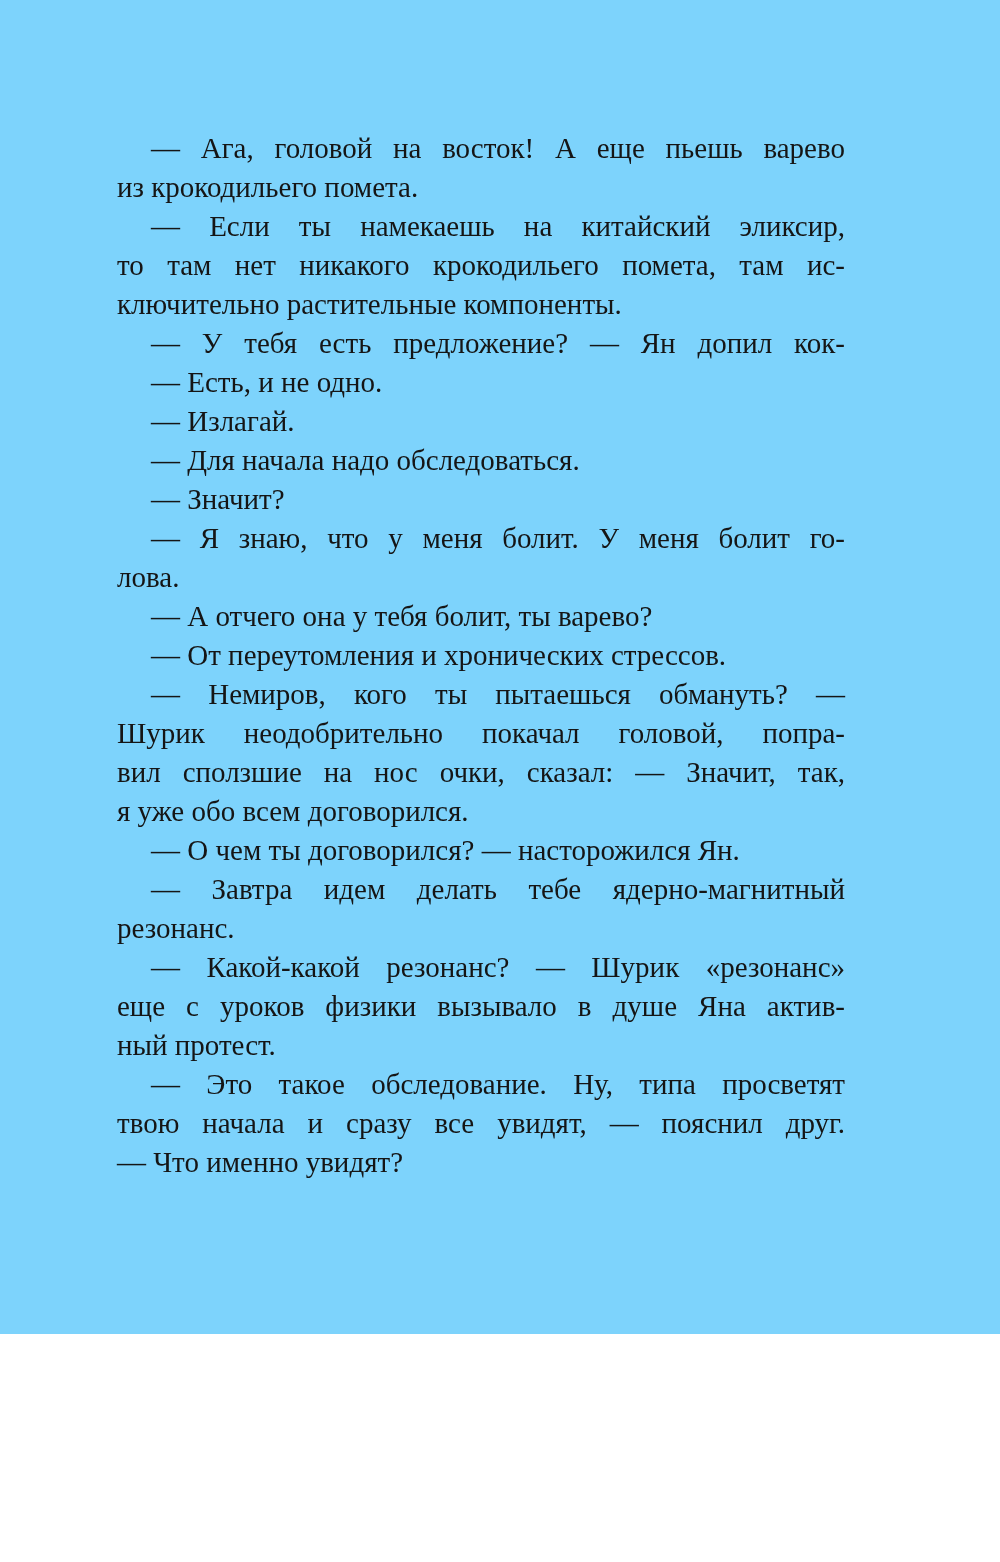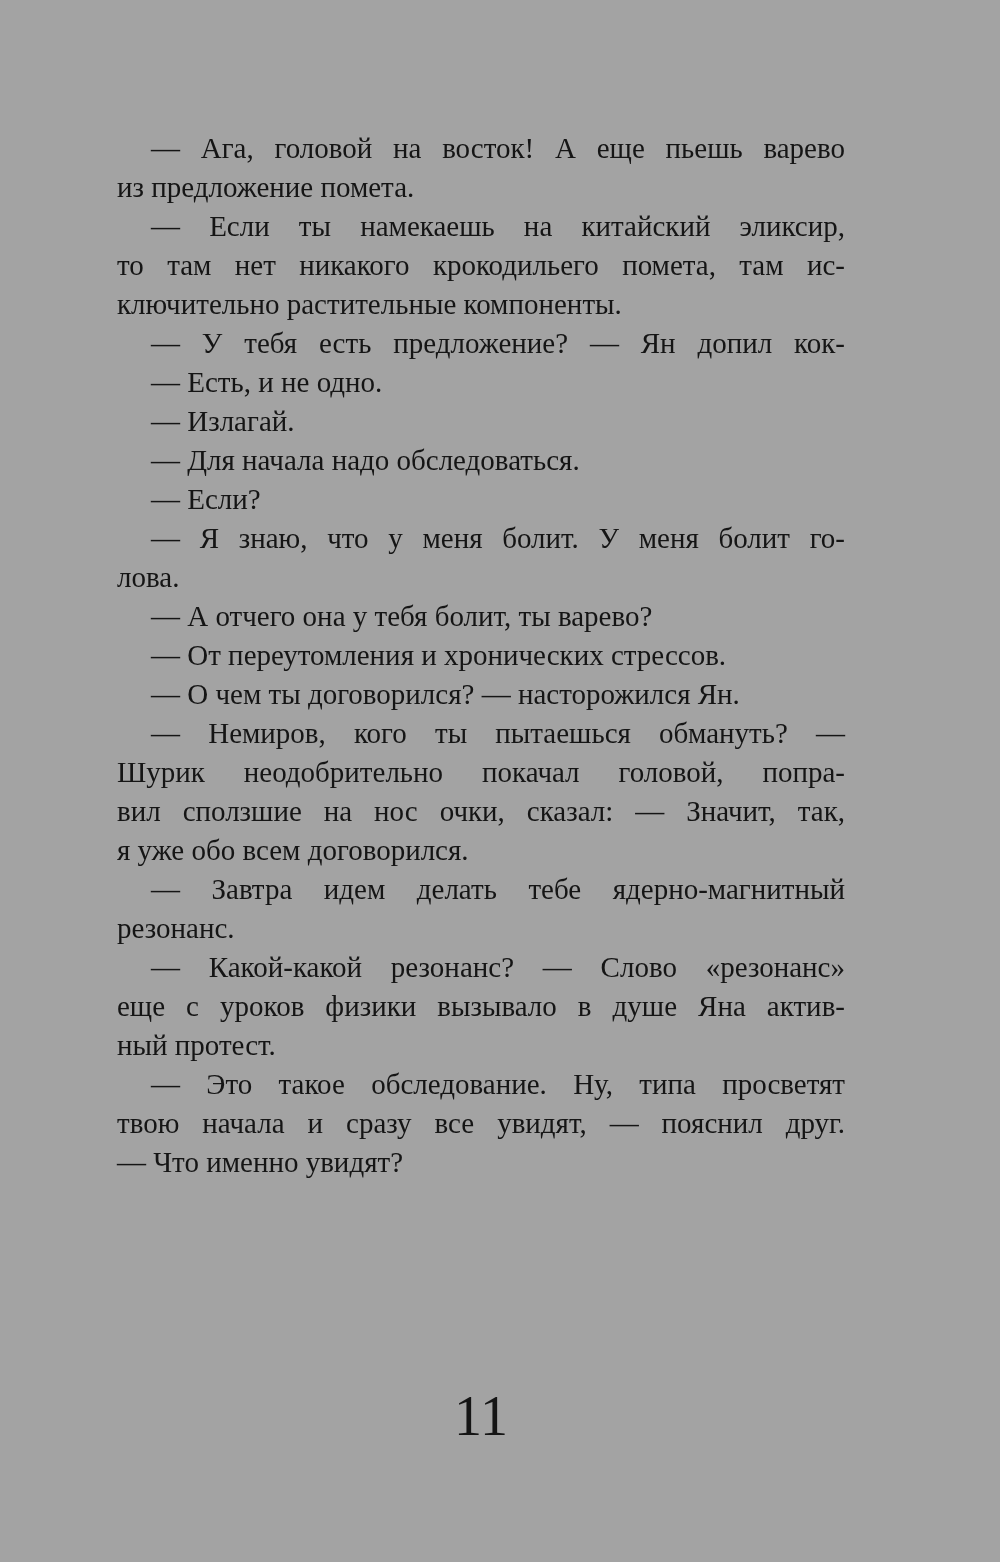--- a/index.html
+++ b/index.html
@@ -3,22 +3,22 @@
 <meta charset="utf-8">
 <style>
   html, body {
     margin: 0;
     padding: 0;
     background: #ffffff;
   }
   .page {
     position: relative;
     width: 1000px;
-    height: 1562px;
-    background: #a3a3a3;
+    height: 1334px;
+    background: #7dd3fc;
     font-family: "Liberation Serif", "DejaVu Serif", serif;
     color: #151515;
     overflow: hidden;
   }
   .text-block {
     position: absolute;
     left: 117px;
     top: 129px;
     width: 728px;
     font-size: 29px;
@@ -51,67 +51,67 @@
     color: #151515;
   }
 </style>
 </head>
 <body>
 
 <div class="page">
   <div class="text-block">
       <p class="paragraph">
         <span class="line first">— Ага, головой на восток! А еще пьешь варево</span>
-        <span class="line last">из предложение помета.</span>
+        <span class="line last">из крокодильего помета.</span>
       </p>
       <p class="paragraph">
         <span class="line first">— Если ты намекаешь на китайский эликсир,</span>
         <span class="line">то там нет никакого крокодильего помета, там ис-</span>
         <span class="line last">ключительно растительные компоненты.</span>
       </p>
       <p class="paragraph">
         <span class="line first">— У тебя есть предложение? — Ян допил кок-</span>
       </p>
       <p class="paragraph">
         <span class="line first last">— Есть, и не одно.</span>
       </p>
       <p class="paragraph">
         <span class="line first last">— Излагай.</span>
       </p>
       <p class="paragraph">
         <span class="line first last">— Для начала надо обследоваться.</span>
       </p>
       <p class="paragraph">
-        <span class="line first last">— Если?</span>
+        <span class="line first last">— Значит?</span>
       </p>
       <p class="paragraph">
         <span class="line first">— Я знаю, что у меня болит. У меня болит го-</span>
         <span class="line last">лова.</span>
       </p>
       <p class="paragraph">
         <span class="line first last">— А отчего она у тебя болит, ты варево?</span>
       </p>
       <p class="paragraph">
         <span class="line first last">— От переутомления и хронических стрессов.</span>
       </p>
       <p class="paragraph">
-        <span class="line first last">— О чем ты договорился? — насторожился Ян.</span>
-      </p>
-      <p class="paragraph">
         <span class="line first">— Немиров, кого ты пытаешься обмануть? —</span>
         <span class="line">Шурик неодобрительно покачал головой, попра-</span>
         <span class="line">вил сползшие на нос очки, сказал: — Значит, так,</span>
         <span class="line last">я уже обо всем договорился.</span>
       </p>
       <p class="paragraph">
+        <span class="line first last">— О чем ты договорился? — насторожился Ян.</span>
+      </p>
+      <p class="paragraph">
         <span class="line first">— Завтра идем делать тебе ядерно-магнитный</span>
         <span class="line last">резонанс.</span>
       </p>
       <p class="paragraph">
-        <span class="line first">— Какой-какой резонанс? — Слово «резонанс»</span>
+        <span class="line first">— Какой-какой резонанс? — Шурик «резонанс»</span>
         <span class="line">еще с уроков физики вызывало в душе Яна актив-</span>
         <span class="line last">ный протест.</span>
       </p>
       <p class="paragraph">
         <span class="line first">— Это такое обследование. Ну, типа просветят</span>
         <span class="line">твою начала и сразу все увидят, — пояснил друг.</span>
         <span class="line last">— Что именно увидят?</span>
       </p>
     </div>
   <div class="folio">11</div>

